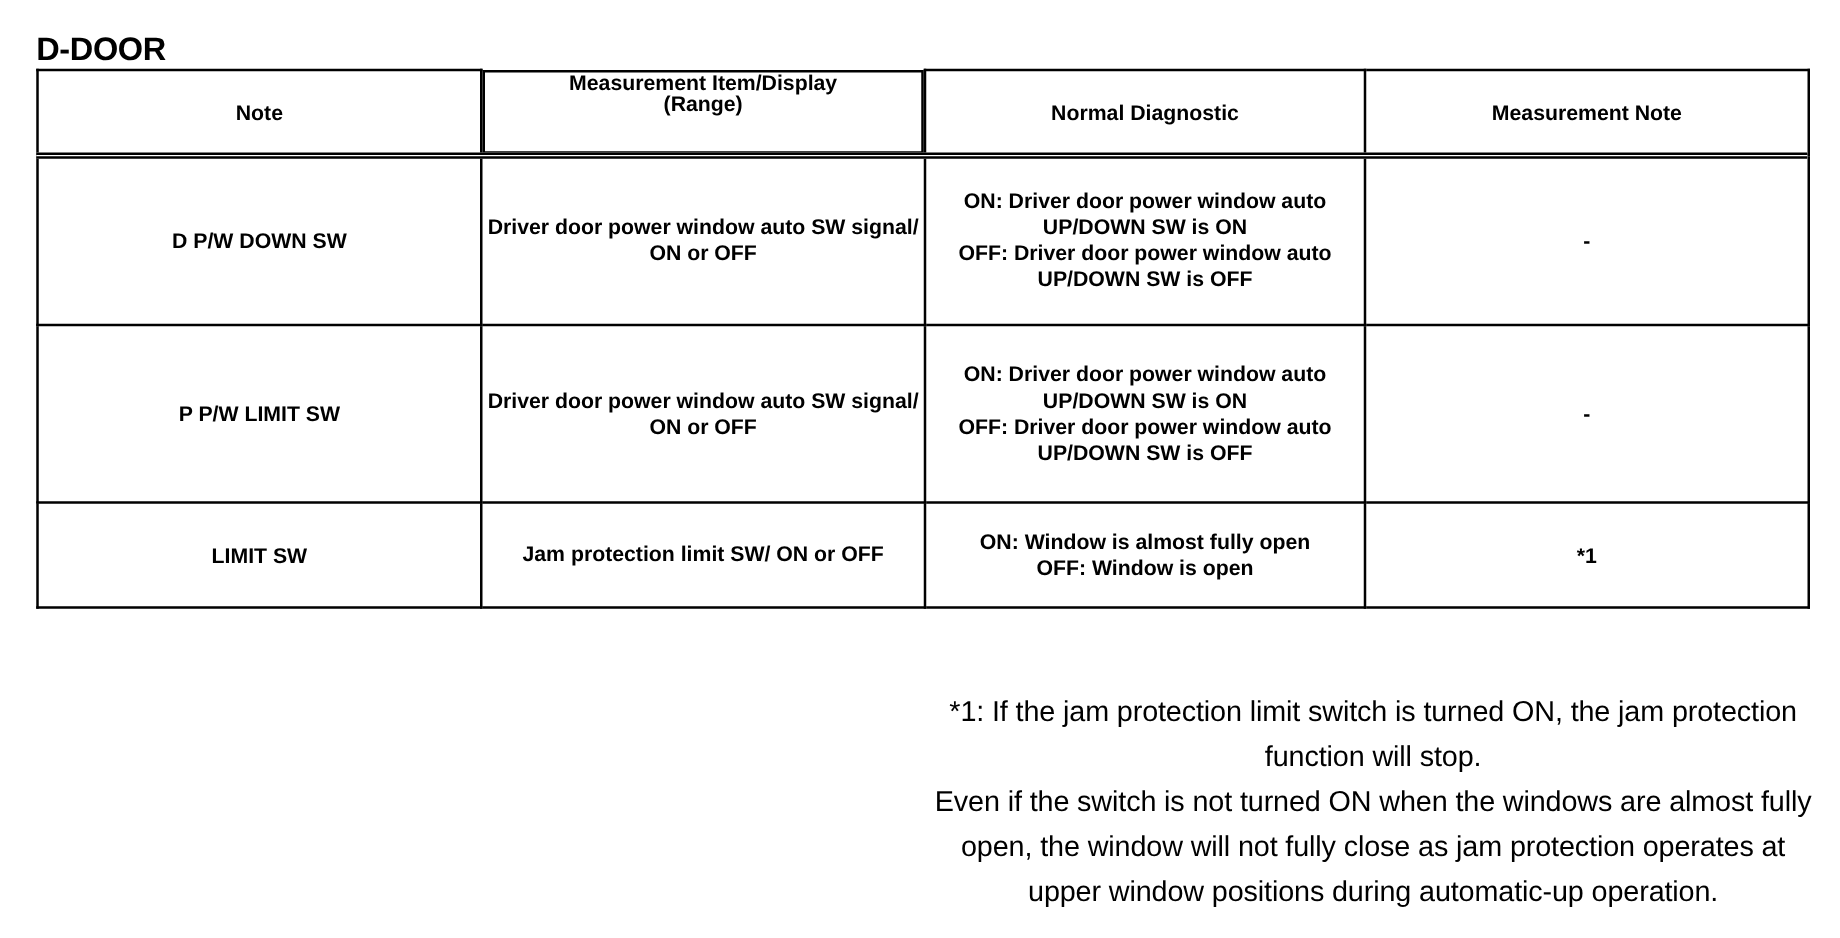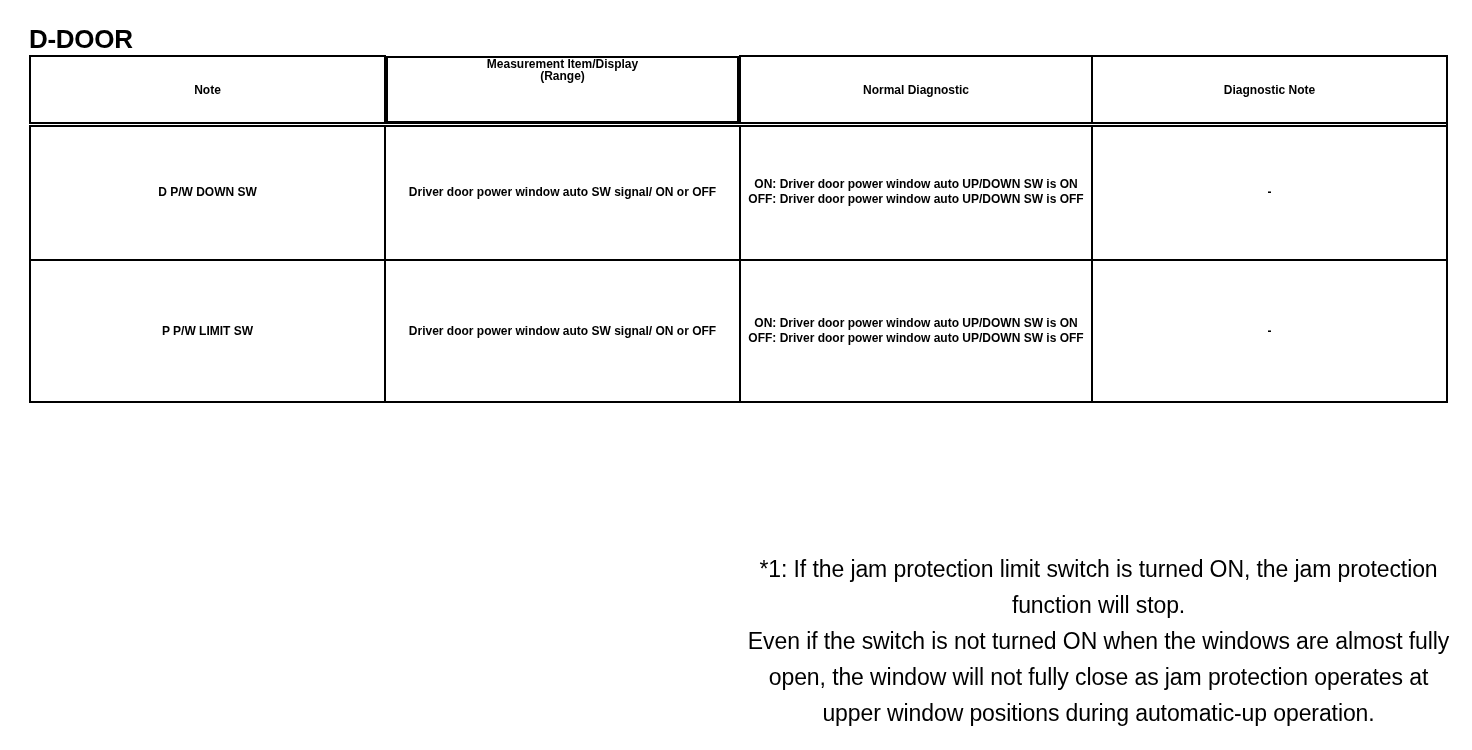--- a/index.html
+++ b/index.html
@@ -45,21 +45,21 @@
     width: 1417px;
     border-collapse: collapse;
     table-layout: fixed;
   }
   .data-table td,
   .data-table th {
     border: 2px solid #000000;
     padding: 0;
     vertical-align: middle;
     text-align: center;
-    font-size: 12px;
+    font-size: 17px;
     font-weight: bold;
     line-height: 1.0;
   }
 
   
   col.c-item    { width: 355px; }
   col.c-meas    { width: 355px; }
   col.c-norm    { width: 352px; }
   col.c-note    { width: 355px; }
 
@@ -128,21 +128,21 @@
       <col class="c-meas">
       <col class="c-norm">
       <col class="c-note">
     </colgroup>
     <thead>
       <tr>
         <th>Note</th>
         <th class="cell-text">Measurement Item/Display
 (Range)</th>
         <th>Normal Diagnostic</th>
-        <th>Diagnostic Note</th>
+        <th>Measurement Note</th>
       </tr>
     </thead>
     <tbody>
       <tr class="row-tall">
         <td>D P/W DOWN SW</td>
         <td>
           <span class="cell-text">Driver door power window auto SW signal/ ON or OFF</span>
         </td>
         <td>
           <span class="cell-text">ON: Driver door power window auto UP/DOWN SW is ON
@@ -154,20 +154,31 @@
         <td>P P/W LIMIT SW</td>
         <td>
           <span class="cell-text">Driver door power window auto SW signal/ ON or OFF</span>
         </td>
         <td>
           <span class="cell-text">ON: Driver door power window auto UP/DOWN SW is ON
 OFF: Driver door power window auto UP/DOWN SW is OFF</span>
         </td>
         <td>-</td>
       </tr>
+      <tr class="row-short">
+        <td>LIMIT SW</td>
+        <td>
+          <span class="cell-text">Jam protection limit SW/ ON or OFF</span>
+        </td>
+        <td>
+          <span class="cell-text">ON: Window is almost fully open
+OFF: Window is open</span>
+        </td>
+        <td>*1</td>
+      </tr>
     </tbody>
   </table>
 
   <div class="hdr-double"></div>
 
   <p class="footnote">*1: If the jam protection limit switch is turned ON, the jam protection function will stop.
 Even if the switch is not turned ON when the windows are almost fully open, the window will not fully close as jam protection operates at upper window positions during automatic-up operation.</p>
 
 </div>
 

